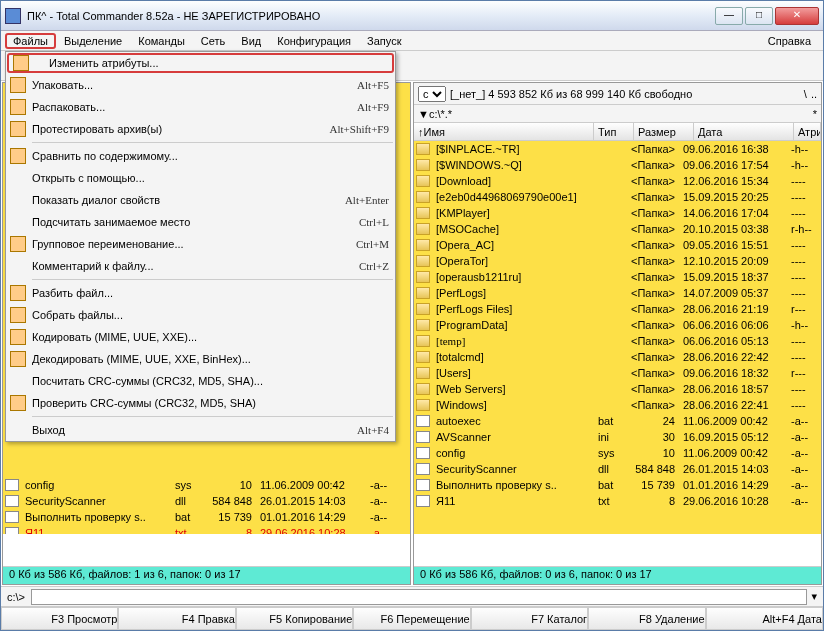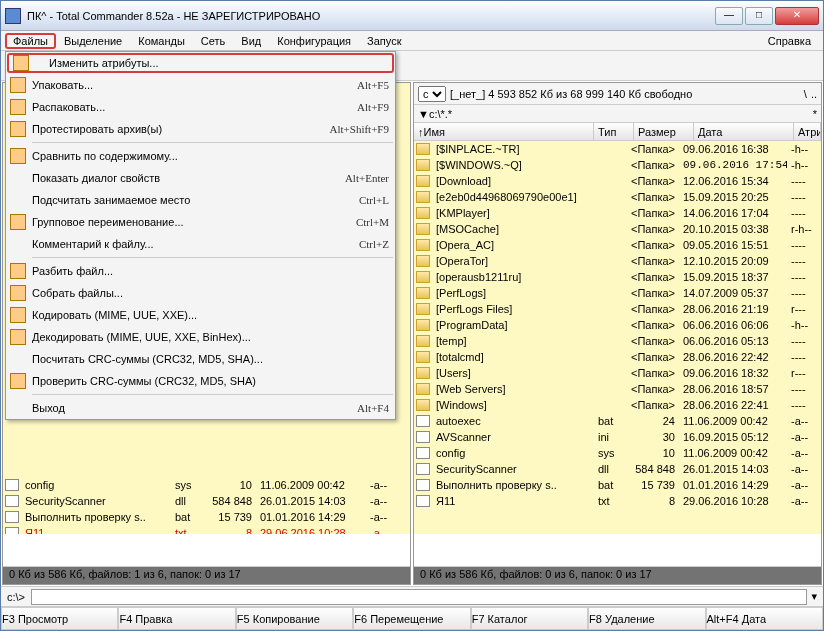--- a/index.html
+++ b/index.html
@@ -18,32 +18,32 @@
 .toolbar { height: 30px; background: #f4f4f4; border-bottom: 1px solid #ccc; display: flex; align-items: center; padding: 2px 4px; gap: 2px; }
 .tbtn { width: 22px; height: 22px; border: 1px solid #bbb; background: linear-gradient(#fefefe,#e8e8e8); display: inline-flex; align-items: center; justify-content: center; }
 .tsep { width: 1px; height: 22px; background: #ccc; margin: 0 2px; }
 .panes { flex: 1; display: flex; overflow: hidden; }
 .pane { flex: 1; display: flex; flex-direction: column; border: 1px solid #999; margin: 1px; background: #fff; min-width: 0; }
 .drivebar { height: 22px; background: #f4f4f4; display: flex; align-items: center; padding: 2px 4px; gap: 4px; border-bottom: 1px solid #ccc; font-size: 11px; }
 .drivebar select { font-size: 11px; }
 .pathbar { height: 18px; background: #f4f4f4; display: flex; align-items: center; padding: 0 4px; border-bottom: 1px solid #ccc; }
 .colhead { height: 18px; background: linear-gradient(#fefefe,#e4e4e4); display: flex; border-bottom: 1px solid #ccc; }
 .col { border-right: 1px solid #ccc; padding: 1px 4px; display: flex; align-items: center; overflow: hidden; white-space: nowrap; }
-.filelist { flex: 1; overflow: auto; background: #fef9c3; }
+.filelist { flex: 1; overflow: auto; background: #fde047; }
 .row { display: flex; height: 16px; align-items: center; }
 .row.sel { color: #d00; }
 .row .fic { width: 14px; height: 12px; margin: 0 2px; display: inline-block; }
 .row .fic.folder { background: linear-gradient(#ffe9a8,#e7c558); border: 1px solid #c9a227; }
 .row .fic.file { background: #fff; border: 1px solid #888; }
 .cell { padding: 0 4px; overflow: hidden; white-space: nowrap; }
-.statusr { height: 18px; background: #737373; border-top: 1px solid #ccc; padding: 1px 6px; margin-top: 32px; }
+.statusr { height: 18px; background: #5eead4; border-top: 1px solid #ccc; padding: 1px 6px; margin-top: 32px; }
 .cmdline { height: 20px; background: #f4f4f4; display: flex; align-items: center; padding: 0 6px; border-top: 1px solid #ccc; }
 .cmdline input { flex: 1; margin-left: 6px; border: 1px solid #999; height: 16px; }
 .fnbar { height: 24px; background: #f4f4f4; display: flex; border-top: 1px solid #ccc; }
-.fnbtn { flex: 1; border: 1px solid #ccc; text-align: left; line-height: 22px; background: linear-gradient(#fefefe,#e8e8e8); }
+.fnbtn { flex: 1; border: 1px solid #ccc; text-align: right; line-height: 22px; background: linear-gradient(#fefefe,#e8e8e8); }
 .dropdown { position: absolute; top: 20px; left: 4px; width: 391px; background: #f4f4f4; border: 1px solid #999; box-shadow: 2px 2px 4px rgba(0,0,0,.3); z-index: 100; }
 .dropdown .mi { height: 22px; display: flex; align-items: center; padding: 0 6px 0 26px; position: relative; }
 .dropdown .mi.hl { border: 2px solid #d63c3c; border-radius: 3px; height: 20px; margin: 1px; padding-left: 40px; }
 .dropdown .mi .mic { position: absolute; left: 4px; width: 16px; height: 16px; }
 .dropdown .mi .sc { margin-left: auto; color: #333; font-family: Liberation Serif, serif; }
 .dropdown hr { border: none; border-top: 1px solid #ccc; margin: 2px 2px 2px 26px; }
 .arrow { font-size: 9px; }
 svg { display: block; }
 </style>
 </head>
@@ -87,20 +87,23 @@
         </div>
         <div class="mi">
           <span class="mic" style="background: rgb(255, 204, 136); border: 1px solid rgb(170, 119, 0);"></span>
           <span>Протестировать архив(ы)</span>
           <span class="sc">Alt+Shift+F9</span>
         </div>
         <hr>
         <div class="mi">
           <span class="mic" style="background: rgb(255, 204, 136); border: 1px solid rgb(170, 119, 0);"></span>
           <span>Сравнить по содержимому...</span>
+        </div>
+        <div class="mi">
+          <span>Открыть с помощью...</span>
         </div>
         <div class="mi">
           <span>Показать диалог свойств</span>
           <span class="sc">Alt+Enter</span>
         </div>
         <div class="mi">
           <span>Подсчитать занимаемое место</span>
           <span class="sc">Ctrl+L</span>
         </div>
         <div class="mi">
@@ -285,21 +288,21 @@
             <div class="cell" style="width: 30px;"></div>
             <div class="cell" style="width: 55px; text-align: right;">&lt;Папка&gt;</div>
             <div class="cell" style="width: 108px;">09.06.2016 16:38</div>
             <div class="cell" style="flex: 1 1 0%;">-h--</div>
           </div>
           <div class="row">
             <span class="fic folder"></span>
             <div class="cell" style="width: 162px;">[$WINDOWS.~Q]</div>
             <div class="cell" style="width: 30px;"></div>
             <div class="cell" style="width: 55px; text-align: right;">&lt;Папка&gt;</div>
-            <div class="cell" style="width: 108px; font-family: Liberation Mono, monospace;">09.06.2016 17:54</div>
+            <div class="cell" style="width: 108px;">09.06.2016 17:54</div>
             <div class="cell" style="flex: 1 1 0%;">-h--</div>
           </div>
           <div class="row">
             <span class="fic folder"></span>
             <div class="cell" style="width: 162px;">[Download]</div>
             <div class="cell" style="width: 30px;"></div>
             <div class="cell" style="width: 55px; text-align: right;">&lt;Папка&gt;</div>
             <div class="cell" style="width: 108px;">12.06.2016 15:34</div>
             <div class="cell" style="flex: 1 1 0%;">----</div>
           </div>
@@ -370,21 +373,21 @@
           <div class="row">
             <span class="fic folder"></span>
             <div class="cell" style="width: 162px;">[ProgramData]</div>
             <div class="cell" style="width: 30px;"></div>
             <div class="cell" style="width: 55px; text-align: right;">&lt;Папка&gt;</div>
             <div class="cell" style="width: 108px;">06.06.2016 06:06</div>
             <div class="cell" style="flex: 1 1 0%;">-h--</div>
           </div>
           <div class="row">
             <span class="fic folder"></span>
-            <div class="cell" style="width: 162px;">[temp]</div>
+            <div class="cell" style="width: 162px; font-family: Liberation Serif, serif;">[temp]</div>
             <div class="cell" style="width: 30px;"></div>
             <div class="cell" style="width: 55px; text-align: right;">&lt;Папка&gt;</div>
             <div class="cell" style="width: 108px;">06.06.2016 05:13</div>
             <div class="cell" style="flex: 1 1 0%;">----</div>
           </div>
           <div class="row">
             <span class="fic folder"></span>
             <div class="cell" style="width: 162px;">[totalcmd]</div>
             <div class="cell" style="width: 30px;"></div>
             <div class="cell" style="width: 55px; text-align: right;">&lt;Папка&gt;</div>

